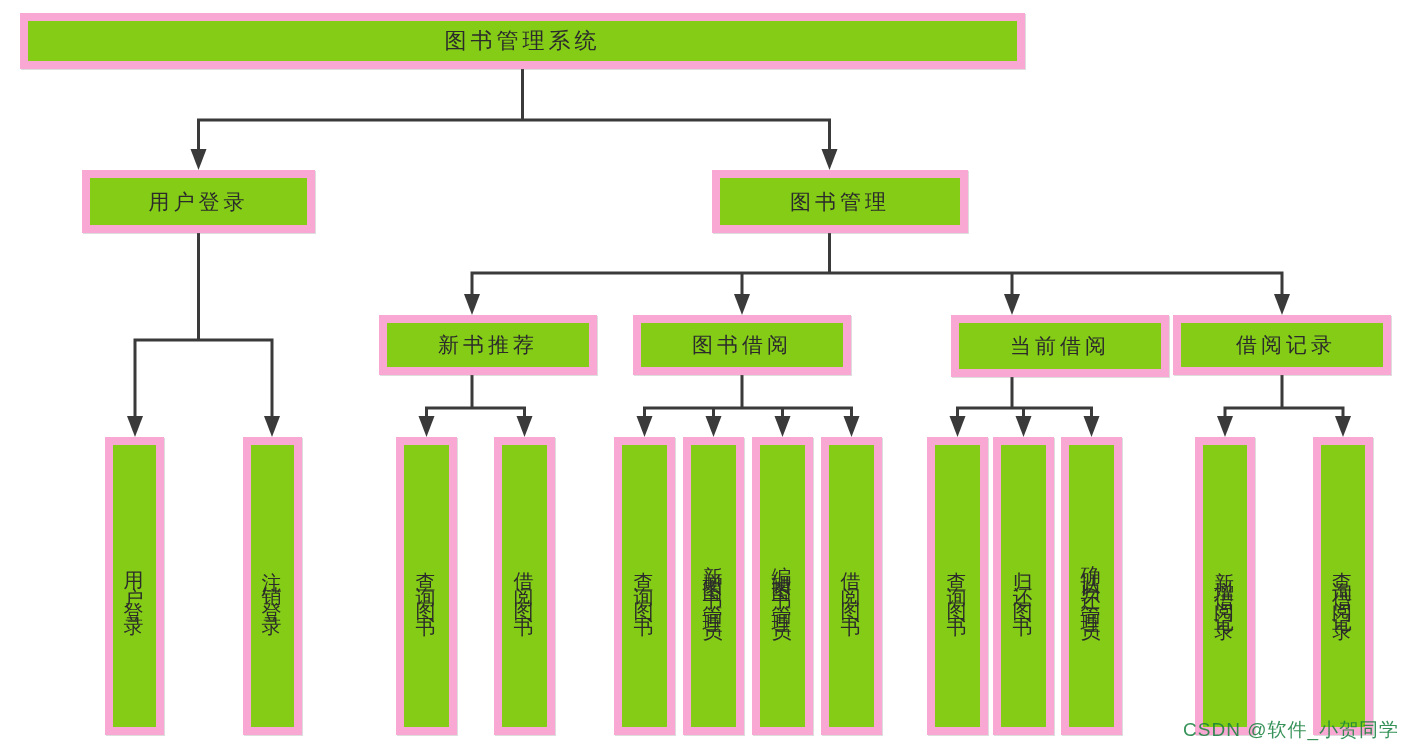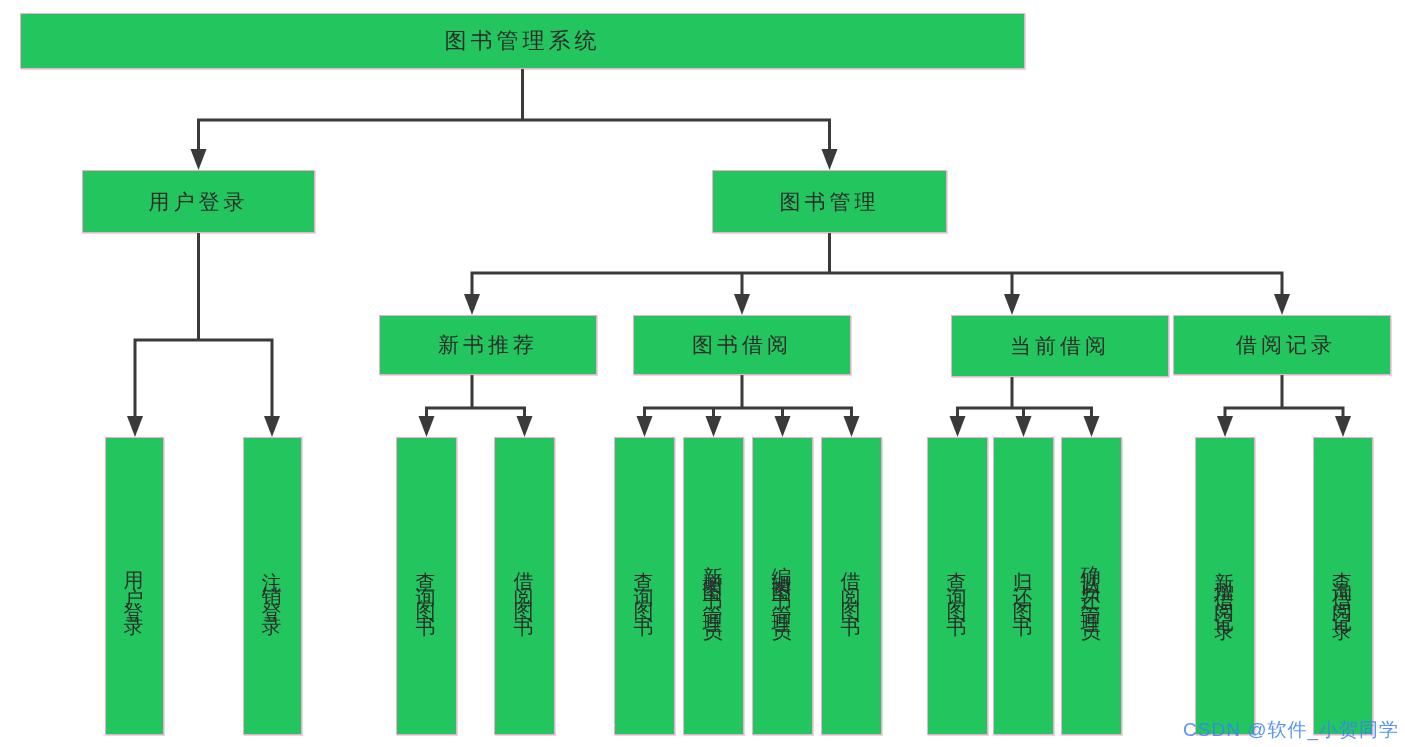--- a/index.html
+++ b/index.html
@@ -7,43 +7,43 @@
     position:relative;
     width:1405px;height:747px;
     background:#ffffff;
     font-family:"Liberation Sans","DejaVu Sans",sans-serif;
     overflow:hidden;
   }
   .wires{position:absolute;left:0;top:0;width:1405px;height:747px;}
   .node{
     position:absolute;
     box-sizing:border-box;
-    background:#22c55e;
-    border:1px solid #f9a8d4;
+    background:#84cc16;
+    border:8px solid #f9a8d4;
     display:flex;align-items:center;justify-content:center;
     color:#2b2b2b;
     font-size:21px;
     letter-spacing:4px;
     text-align:center;
     box-shadow:1px 1px 0 rgba(120,120,120,.25);
   }
   .node.vert{
     writing-mode:vertical-rl;
     text-orientation:mixed;
     font-size:20px;
   }
   .ls-wide{letter-spacing:15px;}
   .ls-mid{letter-spacing:10px;}
   .ls-tight{letter-spacing:8px;}
   .watermark{
     position:absolute;
     right:6px;bottom:4px;
     font-size:19px;
     letter-spacing:1px;
-    color:#3b82f6;
+    color:#15803d;
     opacity:.85;
     white-space:nowrap;
   }
 </style>
 </head>
 <body>
 
 <div class="canvas">
 
   <svg class="wires" width="1405" height="747" viewBox="0 0 1405 747" aria-hidden="true">
@@ -82,21 +82,21 @@
       <polygon points="1015.5,416 1031.5,416 1023.5,437"></polygon>
       <polygon points="1083.5,416 1099.5,416 1091.5,437"></polygon>
       <polygon points="1217,416 1233,416 1225,437"></polygon>
       <polygon points="1335,416 1351,416 1343,437"></polygon>
     </g>
   </svg>
 
   <div class="node" style="left:20px;top:13px;width:1005px;height:56px;font-size:22px;">图书管理系统</div>
 
   <div class="node" style="left:82px;top:170px;width:233px;height:63px;">用户登录</div>
-  <div class="node" style="left:712px;top:170px;width:235px;height:63px;">图书管理</div>
+  <div class="node" style="left:712px;top:170px;width:256px;height:63px;">图书管理</div>
 
   <div class="node" style="left:363px;top:315px;width:218px;height:60px;margin-left:16px;">新书推荐</div>
   <div class="node" style="left:633px;top:315px;width:218px;height:60px;">图书借阅</div>
   <div class="node" style="left:903px;top:315px;width:218px;height:62px;margin-left:48px;">当前借阅</div>
   <div class="node" style="left:1173px;top:315px;width:218px;height:60px;padding-left:8px;">借阅记录</div>
 
   <div class="node vert ls-wide" style="left:105px;top:437px;width:59px;height:298px;">用户登录</div>
   <div class="node vert ls-wide" style="left:243px;top:437px;width:59px;height:298px;">注销登录</div>
 
   <div class="node vert ls-wide" style="left:396px;top:437px;width:61px;height:298px;">查询图书</div>

